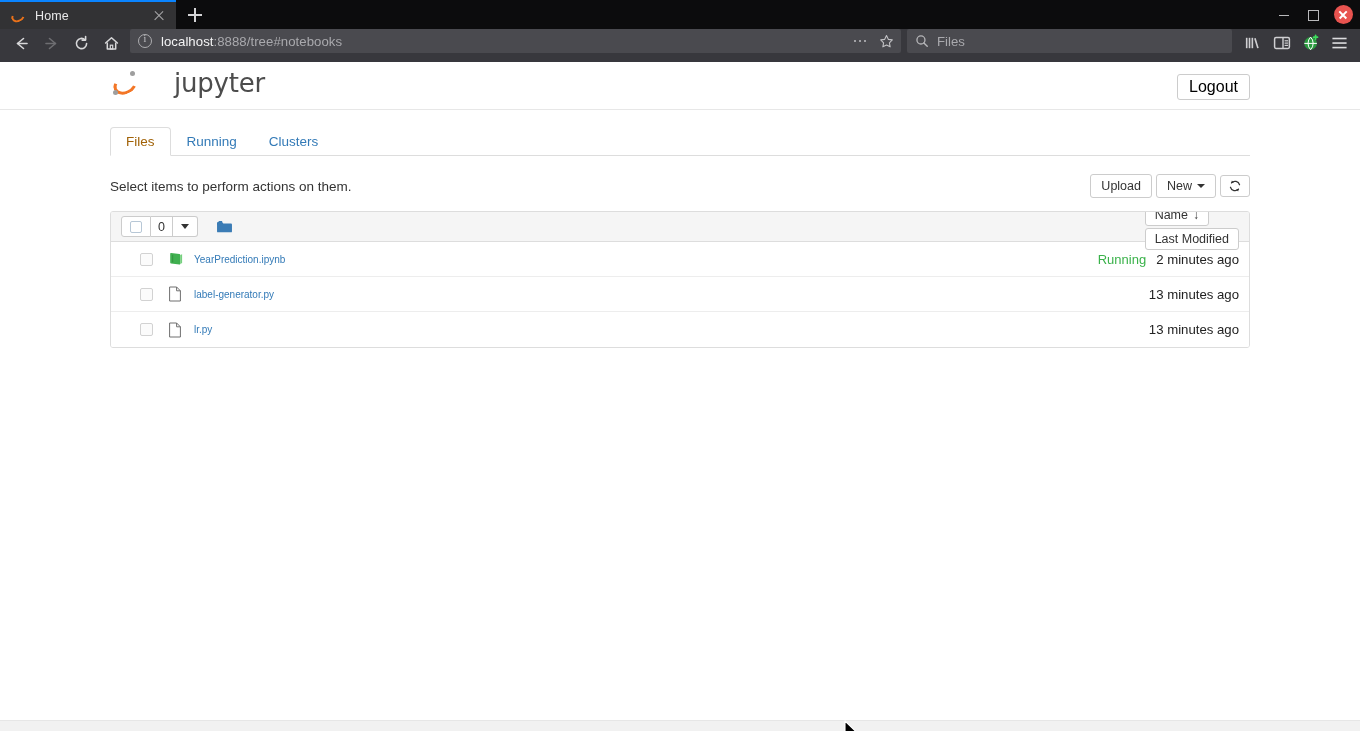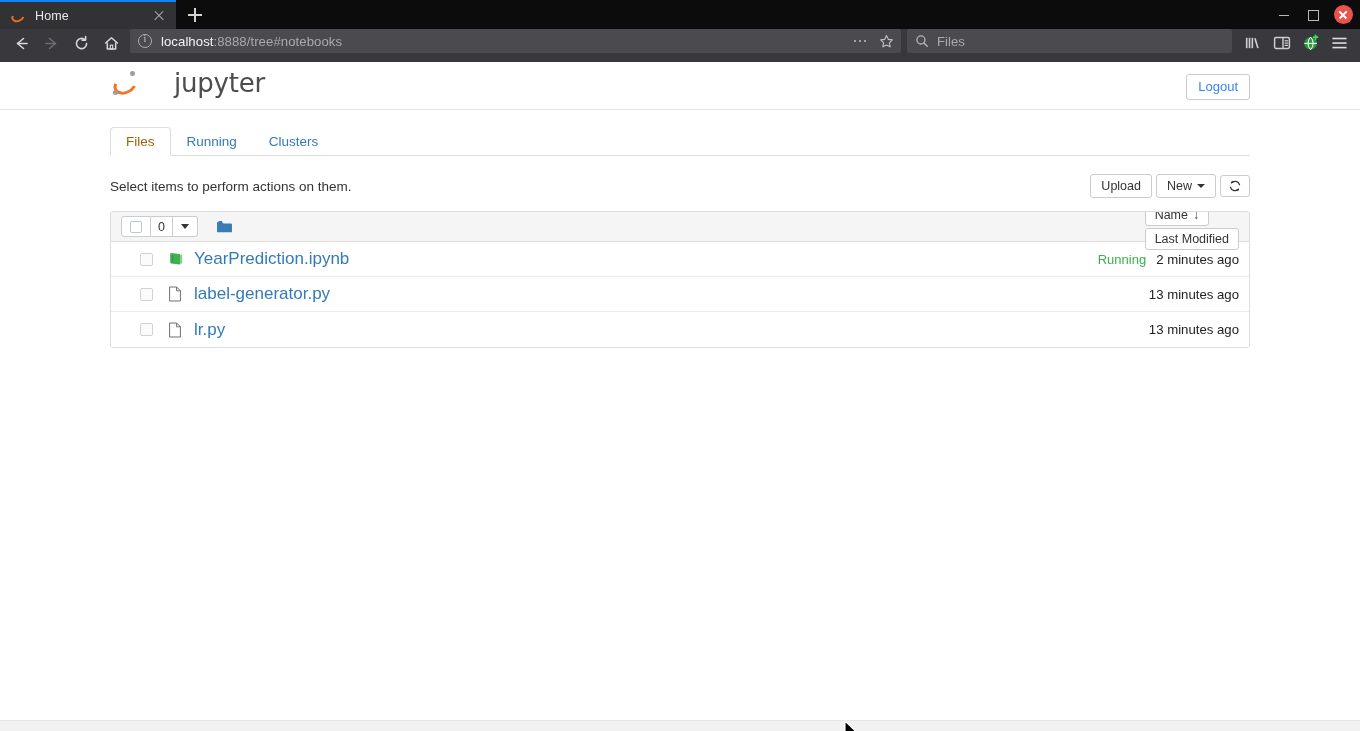--- a/index.html
+++ b/index.html
@@ -139,21 +139,21 @@
   }
   .jp-logo .d1 { left:20px; top:3px; }
   .jp-logo .d2 { left:3px; top:22px; }
   .jp-wordmark {
     font-size:26px; color:#4d4d4d; font-weight:400; letter-spacing:-.2px;
     font-family:"DejaVu Sans", sans-serif;
   }
   .logout-btn {
     position:absolute; right:110px; top:12px;
     border:1px solid #cccccc; background:#ffffff; border-radius:3px;
-    padding:5px 11px; font-size:13px; color:#3b82f6; line-height:14px;
+    padding:5px 11px; font-size:16px; color:#000000; line-height:14px;
     font-family:"Liberation Sans", sans-serif; cursor:pointer;
   }
 
   .jp-body { padding:0 110px; }
 
   .tabs-row {
     display:flex; align-items:flex-end; border-bottom:1px solid #dddddd;
     margin-top:18px; height:28px;
   }
   .jp-tab {
@@ -225,21 +225,21 @@
     display:flex; align-items:center; height:35px; padding:0 10px;
     border-bottom:1px solid #ededed; background:#ffffff;
   }
   .fl-row:last-child { border-bottom:none; }
   .fl-chk {
     width:13px; height:13px; border:1px solid #d2d2d2; background:#fbfbfb;
     border-radius:2px; flex:0 0 13px; margin-left:19px;
   }
   .fl-icon { width:16px; flex:0 0 16px; margin-left:15px; display:flex; align-items:center; }
   .fl-name {
-    margin-left:10px; font-size:17px; color:#337ab7; cursor:pointer;
+    margin-left:10px; font-size:10px; color:#337ab7; cursor:pointer;
     text-decoration:none;
   }
   .fl-right { margin-left:auto; display:flex; align-items:center; gap:10px; }
   .running-badge { font-size:13px; color:#3ab24a; }
   .fl-time { font-size:13.2px; color:#222222; }
 
   .bottom-bar {
     position:absolute; left:0; bottom:0; width:100%; height:11px; background:#f1f1f1;
     border-top:1px solid #e6e6e6;
   }

